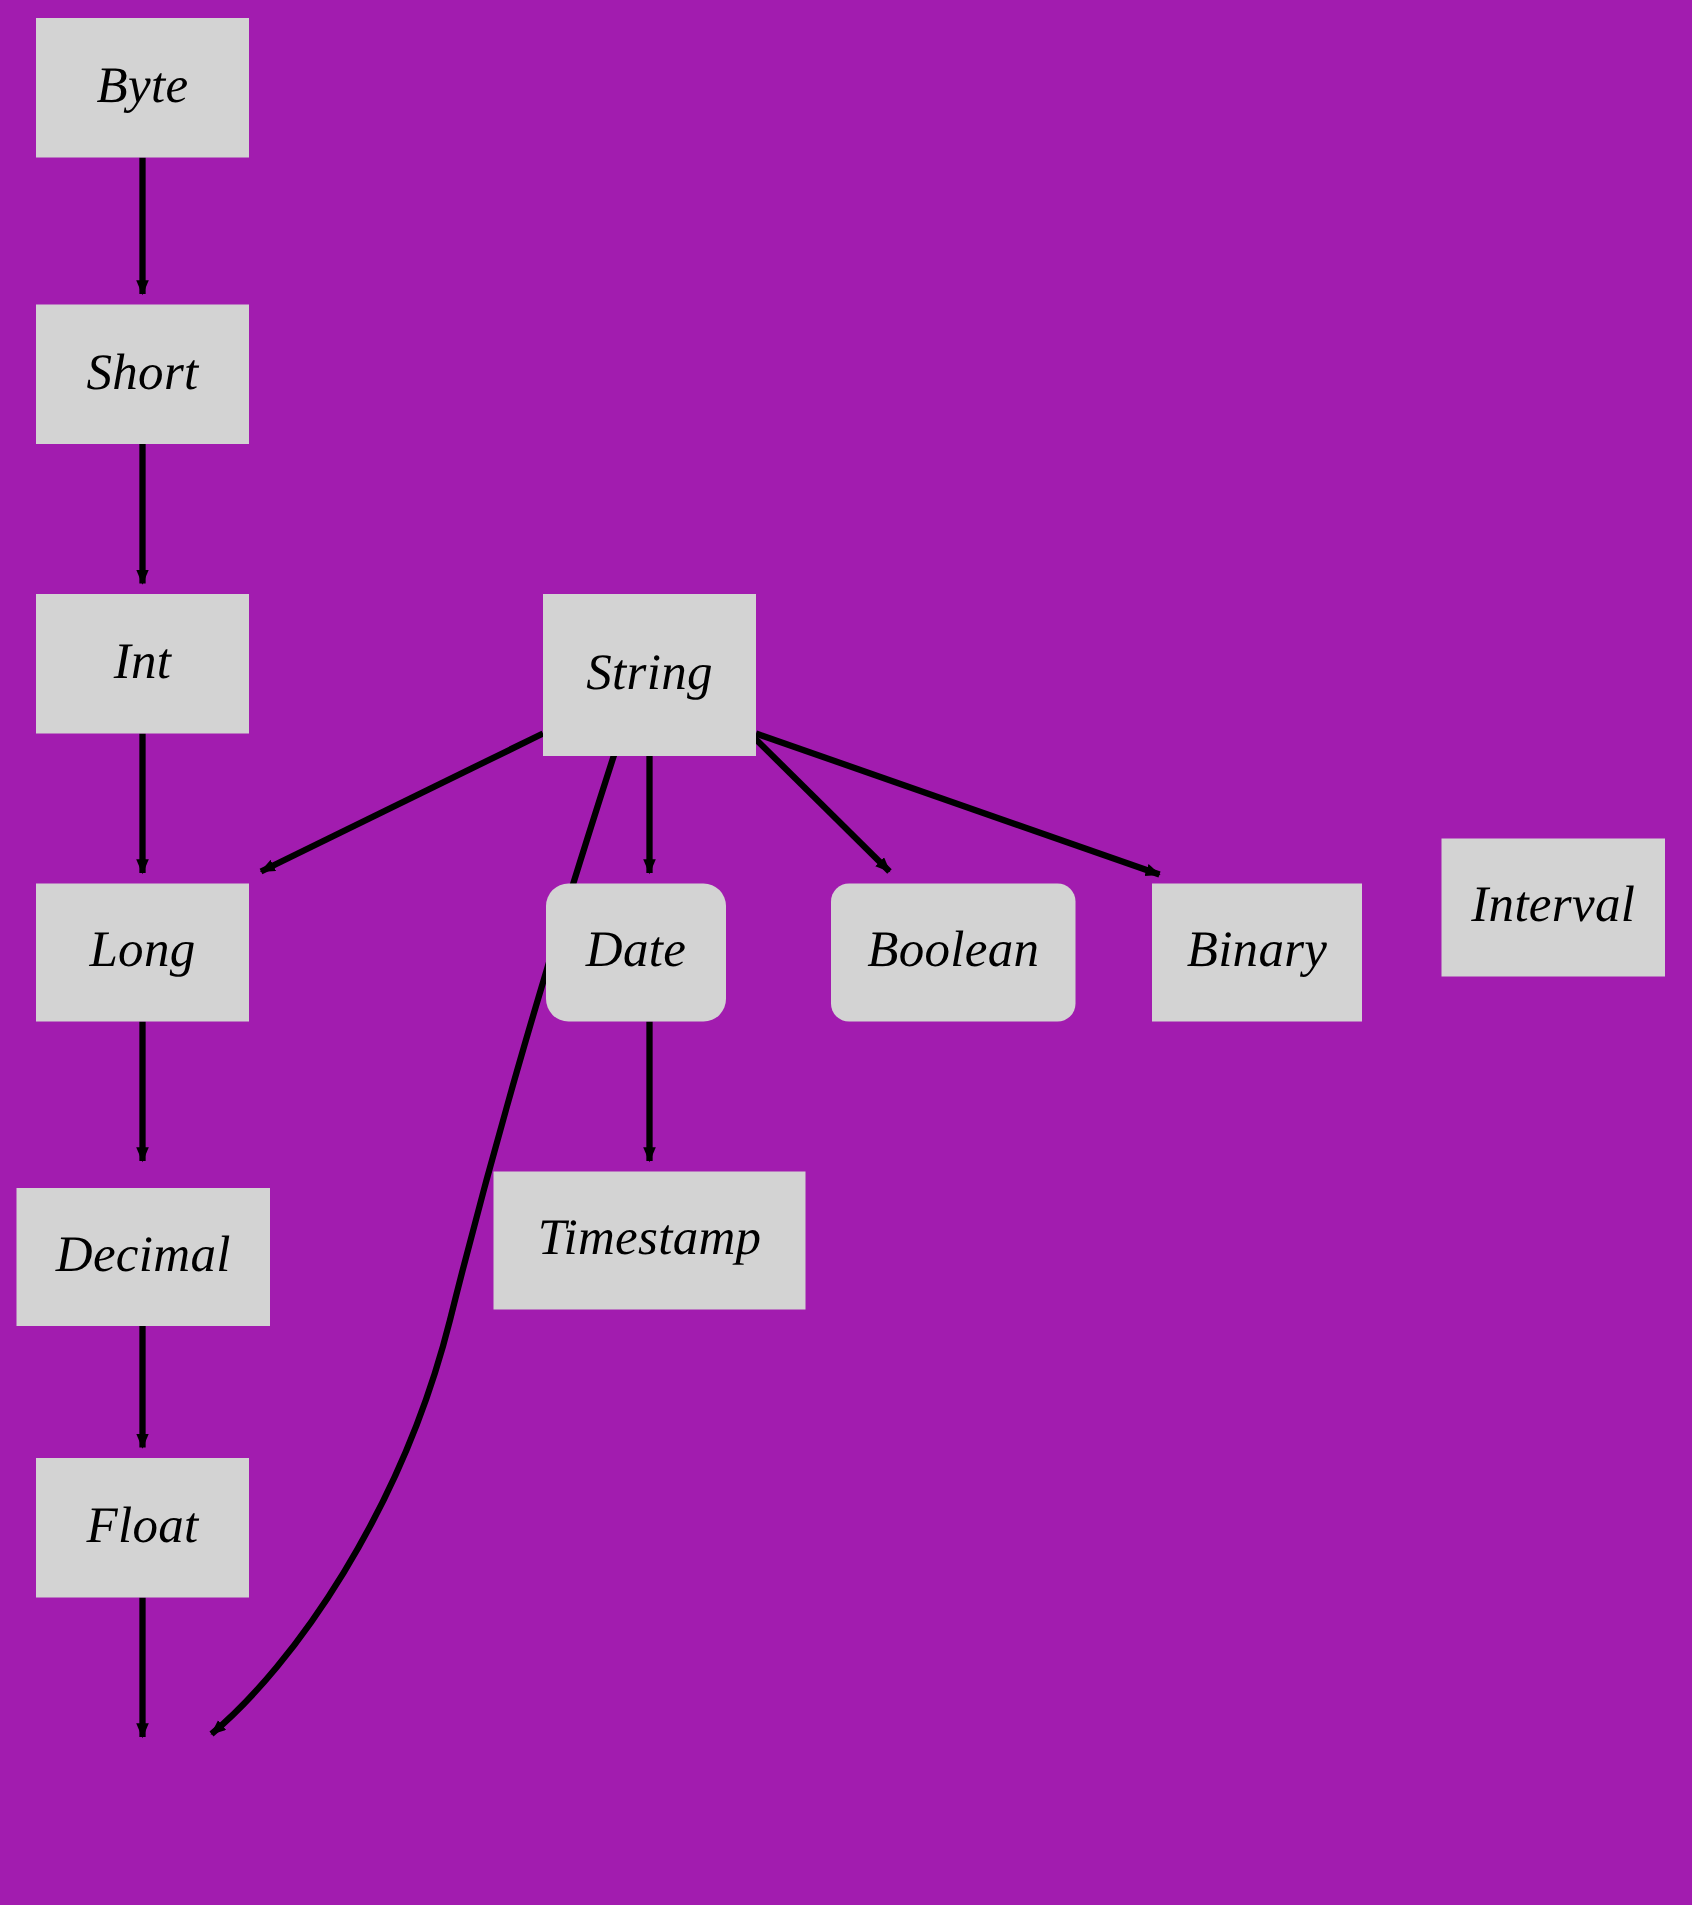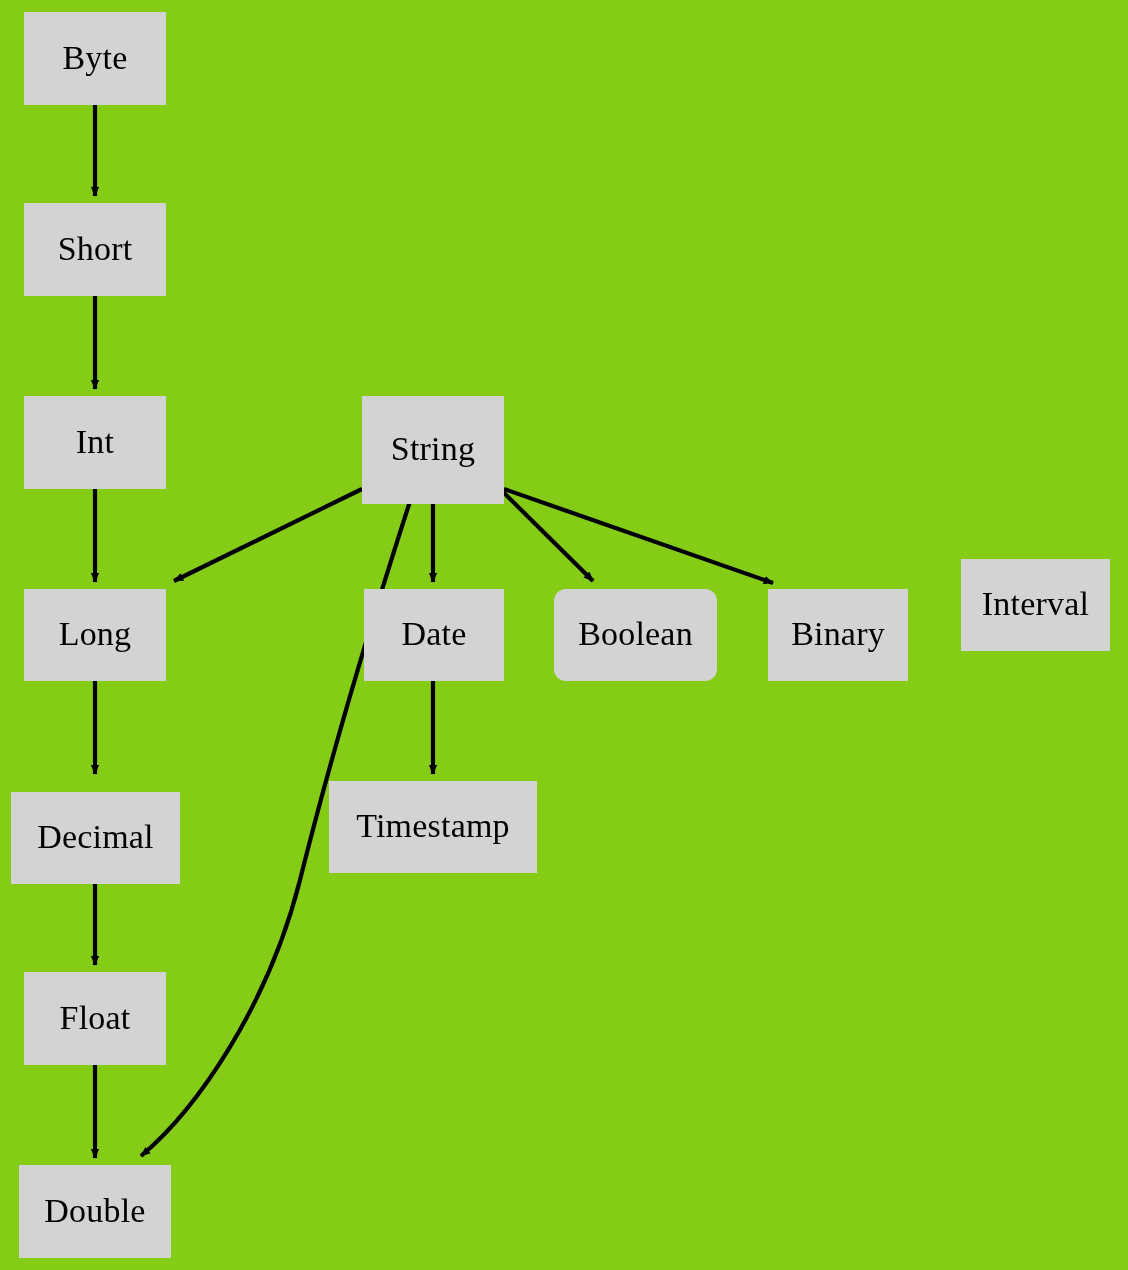--- a/index.html
+++ b/index.html
@@ -8,22 +8,23 @@
     padding: 0;
     background: #ffffff;
   }
   body {
     font-family: "Liberation Serif", "DejaVu Serif", serif;
   }
   #diagram-canvas {
     position: relative;
     width: 1128px;
     height: 1270px;
-    background: #84cc16;
+    background: #a21caf;
     overflow: hidden;
+    font-style: italic;
   }
   #edge-layer {
     position: absolute;
     left: 0;
     top: 0;
     width: 1128px;
     height: 1270px;
     pointer-events: none;
   }
   .node {
@@ -90,29 +91,26 @@
   </div>
 
   <div class="node" style="left:11px; top:781px; width:169px; height:92px;margin-top:11px;">
     <span class="node-label">Decimal</span>
   </div>
 
   <div class="node" style="left:24px; top:972px; width:142px; height:93px;">
     <span class="node-label">Float</span>
   </div>
 
-  <div class="node" style="left:19px; top:1165px; width:152px; height:93px;">
-    <span class="node-label">Double</span>
-  </div>
 
   <div class="node" style="left:362px; top:396px; width:142px; height:108px;">
     <span class="node-label">String</span>
   </div>
 
-  <div class="node" style="left:364px; top:589px; width:140px; height:92px;">
+  <div class="node" style="left:364px; top:589px; width:120px; height:92px;border-radius:15px;">
     <span class="node-label">Date</span>
   </div>
 
   <div class="node" style="left:329px; top:781px; width:208px; height:92px;">
     <span class="node-label">Timestamp</span>
   </div>
 
   <div class="node" style="left:554px; top:589px; width:163px; height:92px;border-radius:12px;">
     <span class="node-label">Boolean</span>
   </div>

